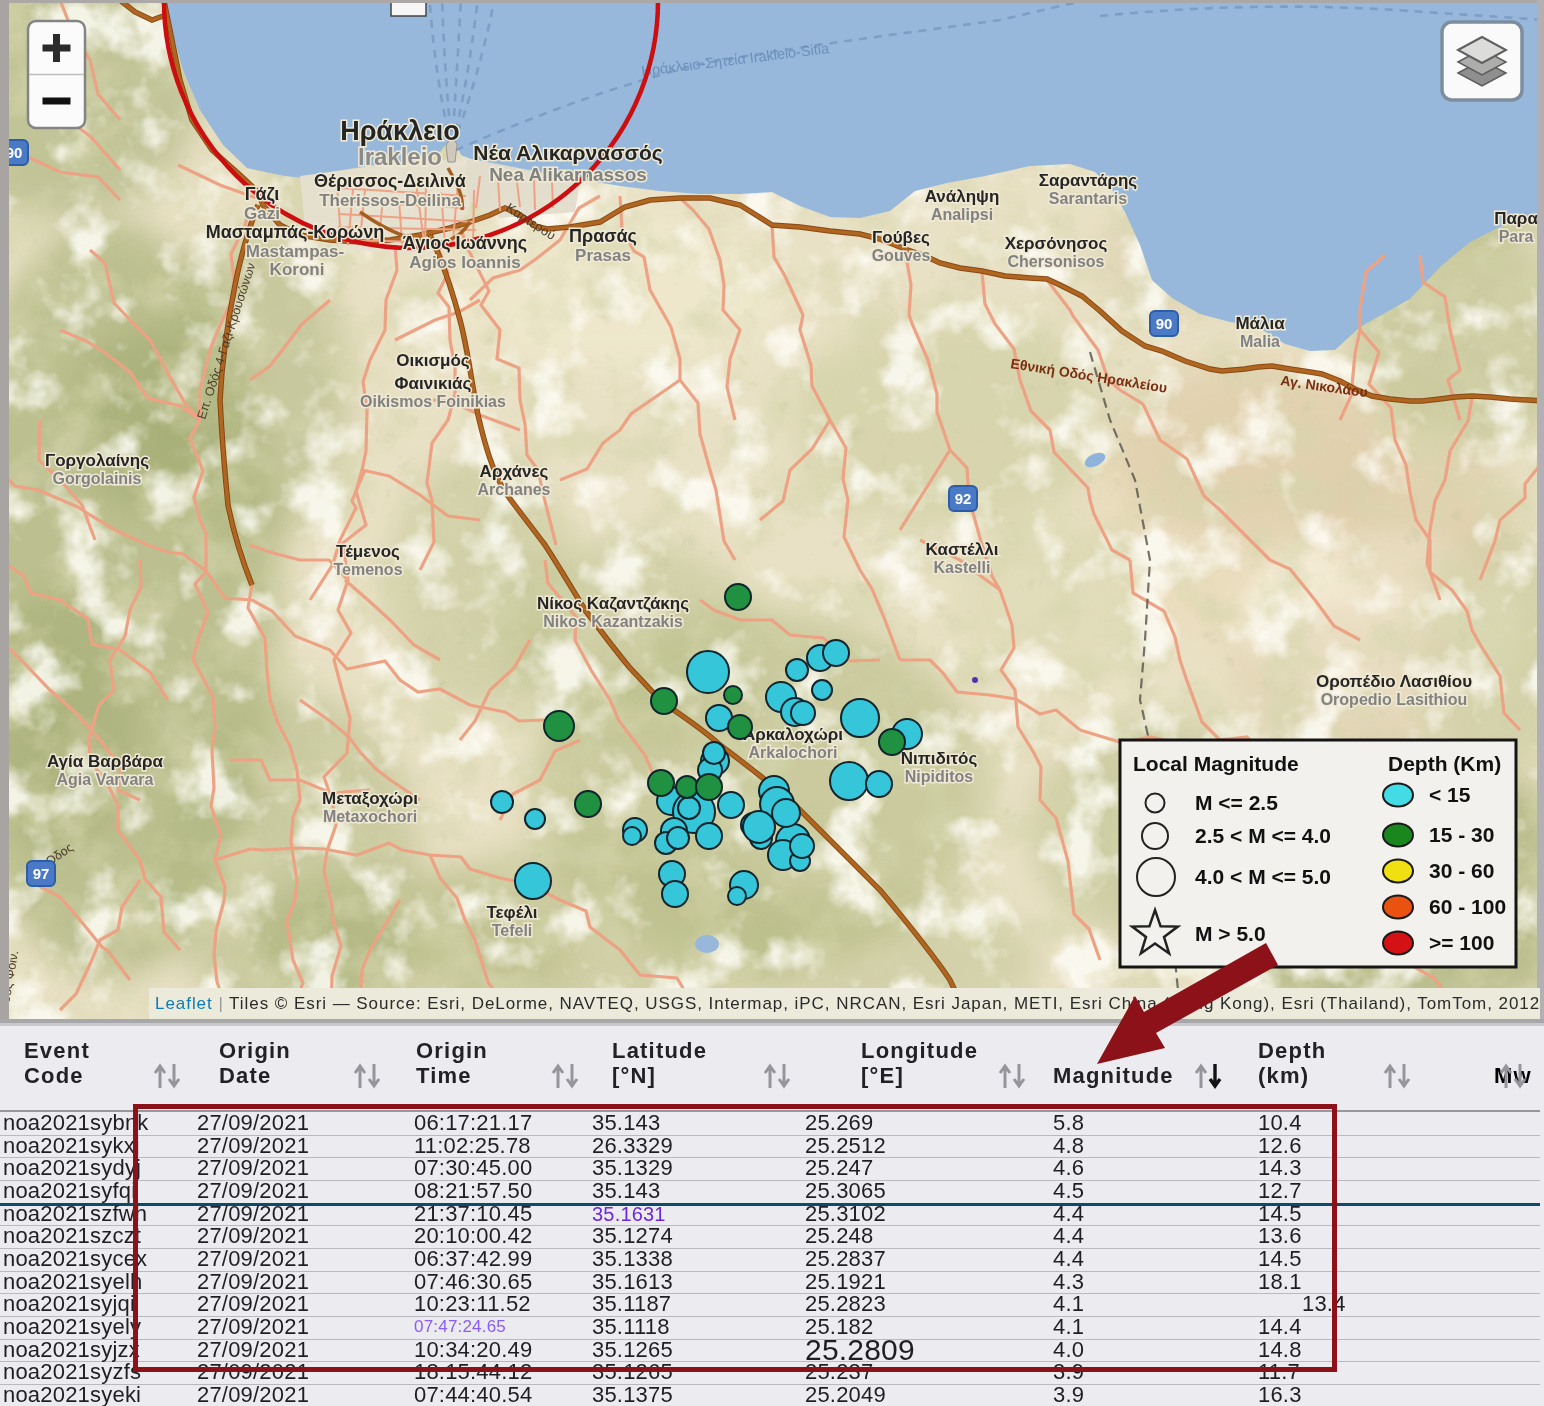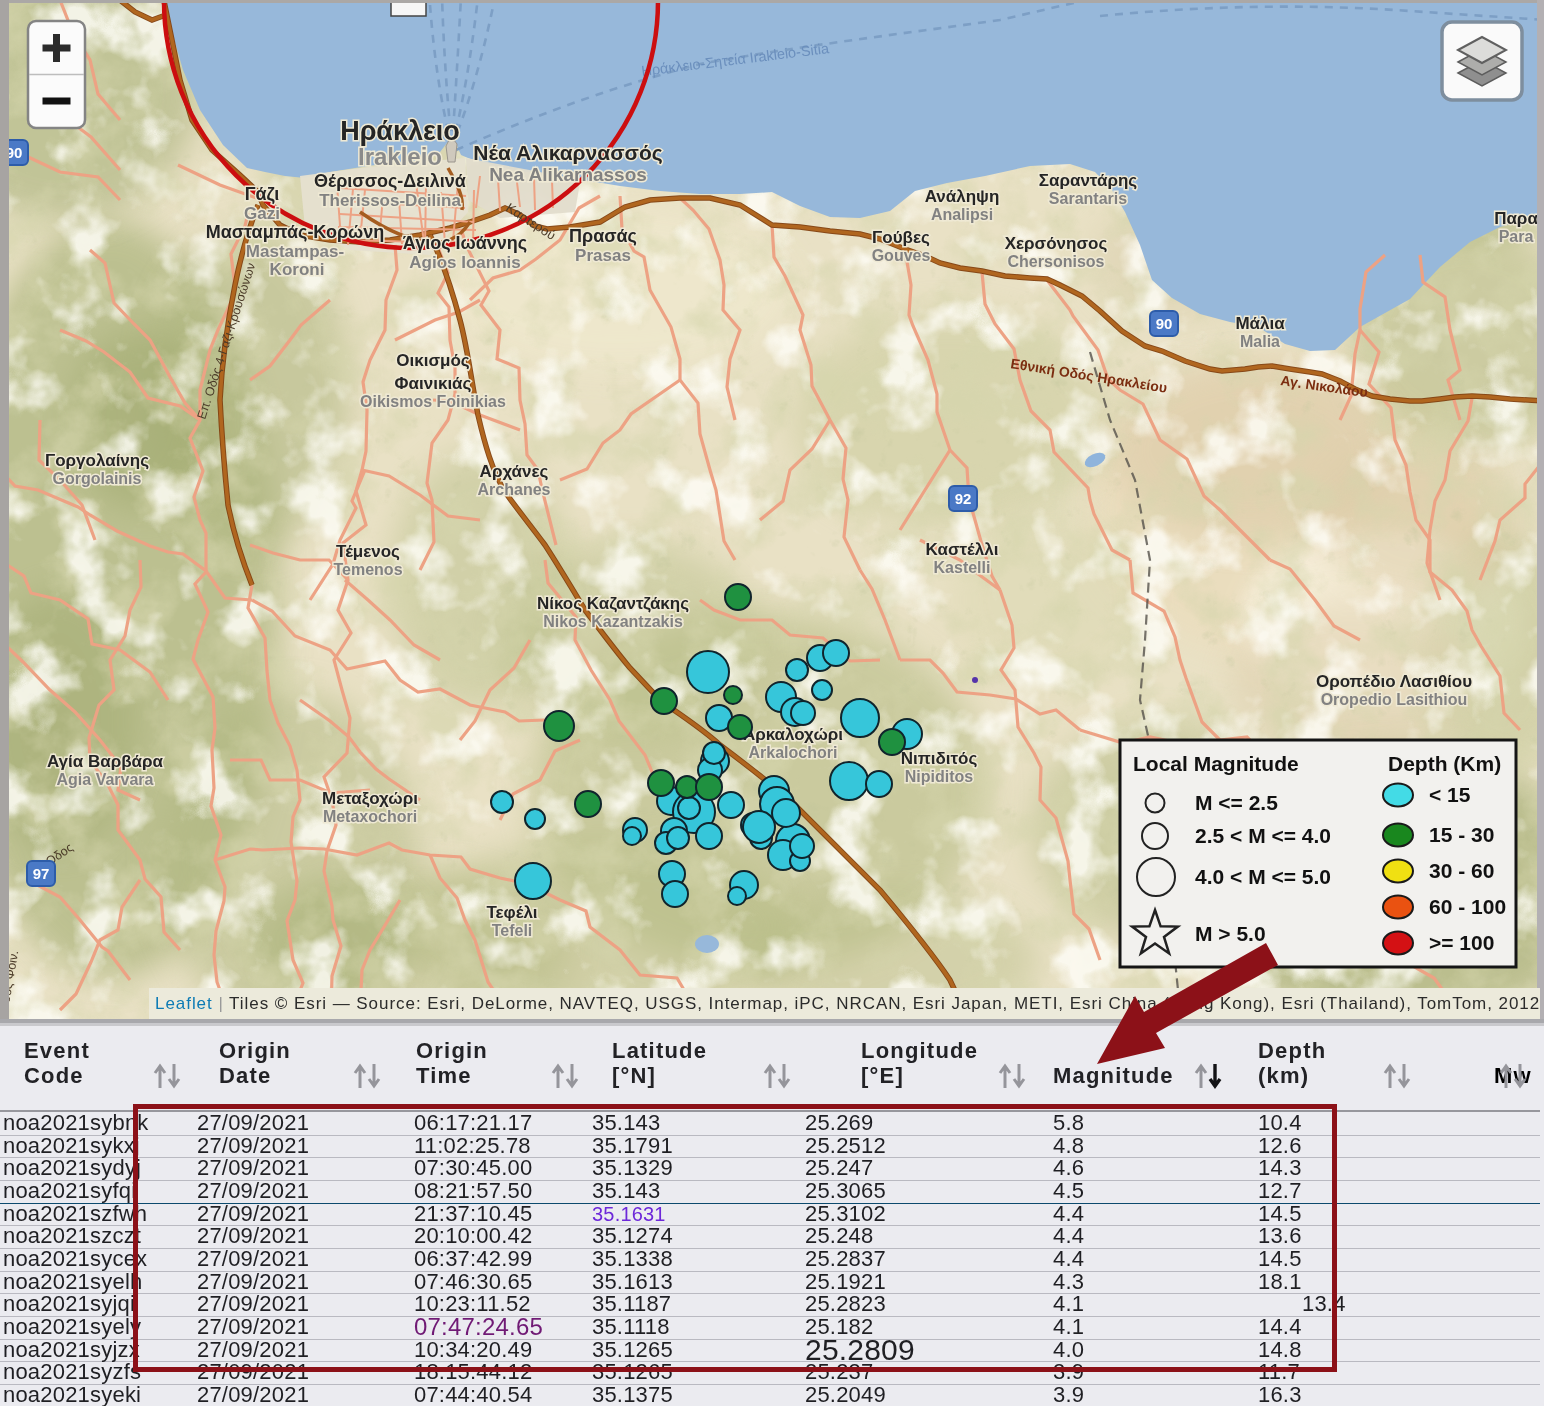--- a/index.html
+++ b/index.html
@@ -382,35 +382,35 @@
 <span style="position:absolute;left:414px;top:0;font-size:22px;color:#1f1f23;letter-spacing:0.2px;line-height:22.67px;">06:17:21.17</span>
 <span style="position:absolute;left:592px;top:0;font-size:22px;color:#1f1f23;letter-spacing:0.2px;line-height:22.67px;">35.143</span>
 <span style="position:absolute;left:805px;top:0;font-size:22px;color:#1f1f23;letter-spacing:0.2px;line-height:22.67px;">25.269</span>
 <span style="position:absolute;left:1053px;top:0;font-size:22px;color:#1f1f23;letter-spacing:0.2px;line-height:22.67px;">5.8</span>
 <span style="position:absolute;left:1258px;top:0;font-size:22px;color:#1f1f23;letter-spacing:0.2px;line-height:22.67px;">10.4</span>
 </div>
 <div style="position:absolute;left:0;top:108.7px;width:1540px;height:22.67px;border-bottom:1px solid #b9b9c1;">
 <span style="position:absolute;left:3px;top:0;font-size:22px;color:#1f1f23;letter-spacing:0.2px;line-height:22.67px;">noa2021sykxj</span>
 <span style="position:absolute;left:197px;top:0;font-size:22px;color:#1f1f23;letter-spacing:0.2px;line-height:22.67px;">27/09/2021</span>
 <span style="position:absolute;left:414px;top:0;font-size:22px;color:#1f1f23;letter-spacing:0.2px;line-height:22.67px;">11:02:25.78</span>
-<span style="position:absolute;left:592px;top:0;font-size:22px;color:#1f1f23;letter-spacing:0.2px;line-height:22.67px;">35.1791</span>
+<span style="position:absolute;left:592px;top:0;font-size:22px;color:#1f1f23;letter-spacing:0.2px;line-height:22.67px;">26.3329</span>
 <span style="position:absolute;left:805px;top:0;font-size:22px;color:#1f1f23;letter-spacing:0.2px;line-height:22.67px;">25.2512</span>
 <span style="position:absolute;left:1053px;top:0;font-size:22px;color:#1f1f23;letter-spacing:0.2px;line-height:22.67px;">4.8</span>
 <span style="position:absolute;left:1258px;top:0;font-size:22px;color:#1f1f23;letter-spacing:0.2px;line-height:22.67px;">12.6</span>
 </div>
 <div style="position:absolute;left:0;top:131.3px;width:1540px;height:22.67px;border-bottom:1px solid #b9b9c1;">
 <span style="position:absolute;left:3px;top:0;font-size:22px;color:#1f1f23;letter-spacing:0.2px;line-height:22.67px;">noa2021sydyj</span>
 <span style="position:absolute;left:197px;top:0;font-size:22px;color:#1f1f23;letter-spacing:0.2px;line-height:22.67px;">27/09/2021</span>
 <span style="position:absolute;left:414px;top:0;font-size:22px;color:#1f1f23;letter-spacing:0.2px;line-height:22.67px;">07:30:45.00</span>
 <span style="position:absolute;left:592px;top:0;font-size:22px;color:#1f1f23;letter-spacing:0.2px;line-height:22.67px;">35.1329</span>
 <span style="position:absolute;left:805px;top:0;font-size:22px;color:#1f1f23;letter-spacing:0.2px;line-height:22.67px;">25.247</span>
 <span style="position:absolute;left:1053px;top:0;font-size:22px;color:#1f1f23;letter-spacing:0.2px;line-height:22.67px;">4.6</span>
 <span style="position:absolute;left:1258px;top:0;font-size:22px;color:#1f1f23;letter-spacing:0.2px;line-height:22.67px;">14.3</span>
 </div>
-<div style="position:absolute;left:0;top:154.0px;width:1540px;height:22.67px;border-bottom:1px solid #0c4a6e;text-align:center;">
+<div style="position:absolute;left:0;top:154.0px;width:1540px;height:22.67px;border-bottom:3px solid #0c4a6e;text-align:center;">
 <span style="position:absolute;left:3px;top:0;font-size:22px;color:#1f1f23;letter-spacing:0.2px;line-height:22.67px;">noa2021syfqi</span>
 <span style="position:absolute;left:197px;top:0;font-size:22px;color:#1f1f23;letter-spacing:0.2px;line-height:22.67px;">27/09/2021</span>
 <span style="position:absolute;left:414px;top:0;font-size:22px;color:#1f1f23;letter-spacing:0.2px;line-height:22.67px;">08:21:57.50</span>
 <span style="position:absolute;left:592px;top:0;font-size:22px;color:#1f1f23;letter-spacing:0.2px;line-height:22.67px;">35.143</span>
 <span style="position:absolute;left:805px;top:0;font-size:22px;color:#1f1f23;letter-spacing:0.2px;line-height:22.67px;">25.3065</span>
 <span style="position:absolute;left:1053px;top:0;font-size:22px;color:#1f1f23;letter-spacing:0.2px;line-height:22.67px;">4.5</span>
 <span style="position:absolute;left:1258px;top:0;font-size:22px;color:#1f1f23;letter-spacing:0.2px;line-height:22.67px;">12.7</span>
 </div>
 <div style="position:absolute;left:0;top:176.7px;width:1540px;height:22.67px;border-bottom:1px solid #b9b9c1;">
 <span style="position:absolute;left:3px;top:0;font-size:22px;color:#1f1f23;letter-spacing:0.2px;line-height:22.67px;">noa2021szfwh</span>
@@ -453,21 +453,21 @@
 <span style="position:absolute;left:197px;top:0;font-size:22px;color:#1f1f23;letter-spacing:0.2px;line-height:22.67px;">27/09/2021</span>
 <span style="position:absolute;left:414px;top:0;font-size:22px;color:#1f1f23;letter-spacing:0.2px;line-height:22.67px;">10:23:11.52</span>
 <span style="position:absolute;left:592px;top:0;font-size:22px;color:#1f1f23;letter-spacing:0.2px;line-height:22.67px;">35.1187</span>
 <span style="position:absolute;left:805px;top:0;font-size:22px;color:#1f1f23;letter-spacing:0.2px;line-height:22.67px;">25.2823</span>
 <span style="position:absolute;left:1053px;top:0;font-size:22px;color:#1f1f23;letter-spacing:0.2px;line-height:22.67px;">4.1</span>
 <span style="position:absolute;left:1258px;top:0;font-size:22px;color:#1f1f23;letter-spacing:0.2px;line-height:22.67px;margin-left:44px;">13.4</span>
 </div>
 <div style="position:absolute;left:0;top:290.0px;width:1540px;height:22.67px;border-bottom:1px solid #b9b9c1;">
 <span style="position:absolute;left:3px;top:0;font-size:22px;color:#1f1f23;letter-spacing:0.2px;line-height:22.67px;">noa2021syely</span>
 <span style="position:absolute;left:197px;top:0;font-size:22px;color:#1f1f23;letter-spacing:0.2px;line-height:22.67px;">27/09/2021</span>
-<span style="position:absolute;left:414px;top:0;font-size:24px;color:#701a75;letter-spacing:0.2px;line-height:22.67px;">07:47:24.65</span>
+<span style="position:absolute;left:414px;top:0;font-size:17px;color:#8b5cf6;letter-spacing:0.2px;line-height:22.67px;">07:47:24.65</span>
 <span style="position:absolute;left:592px;top:0;font-size:22px;color:#1f1f23;letter-spacing:0.2px;line-height:22.67px;">35.1118</span>
 <span style="position:absolute;left:805px;top:0;font-size:22px;color:#1f1f23;letter-spacing:0.2px;line-height:22.67px;">25.182</span>
 <span style="position:absolute;left:1053px;top:0;font-size:22px;color:#1f1f23;letter-spacing:0.2px;line-height:22.67px;">4.1</span>
 <span style="position:absolute;left:1258px;top:0;font-size:22px;color:#1f1f23;letter-spacing:0.2px;line-height:22.67px;">14.4</span>
 </div>
 <div style="position:absolute;left:0;top:312.7px;width:1540px;height:22.67px;border-bottom:1px solid #b9b9c1;">
 <span style="position:absolute;left:3px;top:0;font-size:22px;color:#1f1f23;letter-spacing:0.2px;line-height:22.67px;">noa2021syjzx</span>
 <span style="position:absolute;left:197px;top:0;font-size:22px;color:#1f1f23;letter-spacing:0.2px;line-height:22.67px;">27/09/2021</span>
 <span style="position:absolute;left:414px;top:0;font-size:22px;color:#1f1f23;letter-spacing:0.2px;line-height:22.67px;">10:34:20.49</span>
 <span style="position:absolute;left:592px;top:0;font-size:22px;color:#1f1f23;letter-spacing:0.2px;line-height:22.67px;">35.1265</span>

